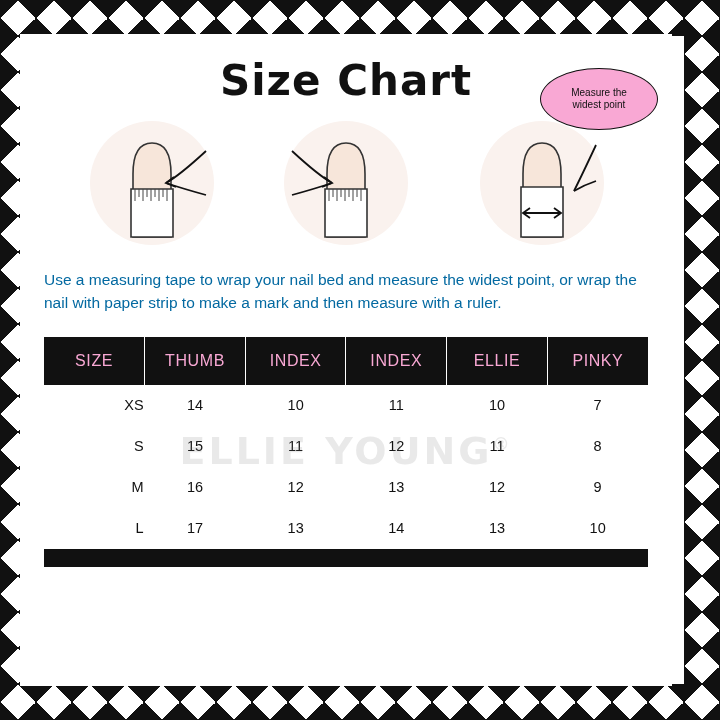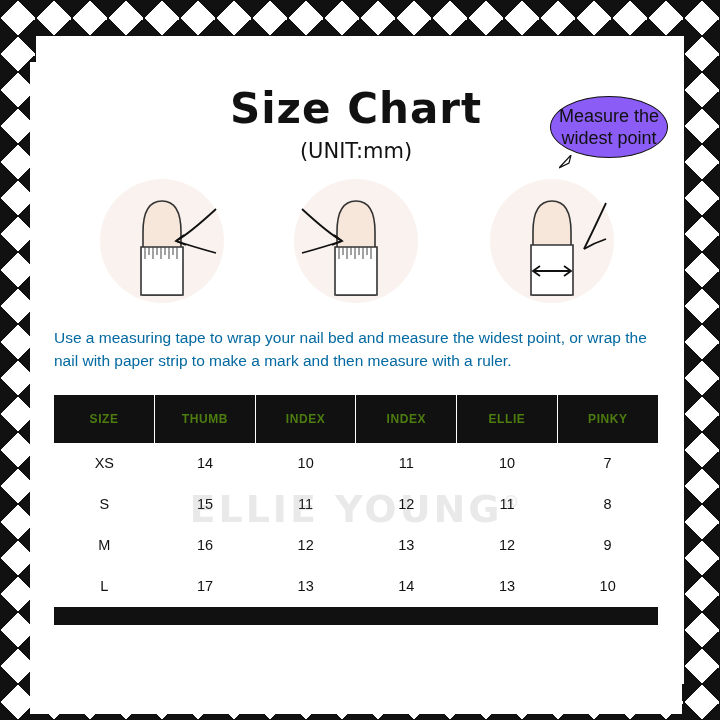--- a/index.html
+++ b/index.html
@@ -44,25 +44,24 @@
       linear-gradient(315deg, #111 25%, transparent 25%),
       linear-gradient(45deg,  #111 25%, transparent 25%);
     background-size: 36px 36px;
   }
   .zig-left { left: 0; }
   .zig-right { right: 0; }
 
   
   #card {
     position: absolute;
-    left: 30px; top: 34px;
+    left: 20px; top: 34px;
     width: 652px; height: 652px;
     background: #ffffff;
     z-index: 5;
-    margin-top: 28px;
   }
 
   
   .title {
     text-align: center;
     font-size: 42px;
     font-weight: bold;
     letter-spacing: 1px;
     color: #111;
     margin-top: 22px;
@@ -80,24 +79,24 @@
   .bubble {
     position: absolute;
     right: 14px; top: 34px;
     width: 118px; height: 62px;
     border: 1.6px solid #111;
     border-radius: 50%;
     display: flex;
     align-items: center;
     justify-content: center;
     text-align: center;
-    font-size: 18px;
+    font-size: 10px;
     line-height: 1.25;
     color: #111;
-    background: #8b5cf6;
+    background: #f9a8d4;
     padding: 4px 6px;
   }
   .bubble .tail {
     position: absolute;
     left: 8px; bottom: -12px;
     width: 14px; height: 14px;
   }
 
   
   .figs {
@@ -128,35 +127,35 @@
     position: relative;
     margin: 22px 24px 0 24px;
   }
   table {
     width: 100%;
     border-collapse: collapse;
     table-layout: fixed;
   }
   thead th {
     background: #111;
-    color: #4d7c0f;
-    font-size: 12px;
-    font-weight: bold;
+    color: #f9a8d4;
+    font-size: 16px;
+    font-weight: normal;
     height: 48px;
     letter-spacing: 0.6px;
     border-right: 1px solid #fff;
   }
   thead th:last-child { border-right: none; }
   tbody td {
     height: 41px;
     text-align: center;
     font-size: 14.5px;
     color: #111;
   }
-  tbody td.sizecell { font-size: 14.5px; }
+  tbody td.sizecell { font-size: 14.5px; text-align: right; }
 
   
   .watermark {
     position: absolute;
     left: 0; right: 0;
     top: 92px;
     text-align: center;
     font-size: 38px;
     font-weight: bold;
     letter-spacing: 3px;
@@ -190,21 +189,20 @@
 <div id="page">
 
   <div class="zig zig-top"></div>
   <div class="zig zig-bottom"></div>
   <div class="zig zig-left"></div>
   <div class="zig zig-right"></div>
 
   <div id="card">
 
     <div class="title">Size Chart</div>
-    <div class="subtitle">(UNIT:mm)</div>
 
     <div class="bubble">
       <div>
         <span>Measure the</span><br>
         <span>widest point</span>
       </div>
       <svg class="tail" viewBox="0 0 14 14">
         <path d="M12 0 L0 13 L10 8 Z" fill="#ffffff" stroke="#111" stroke-width="1.2"></path>
       </svg>
     </div>

